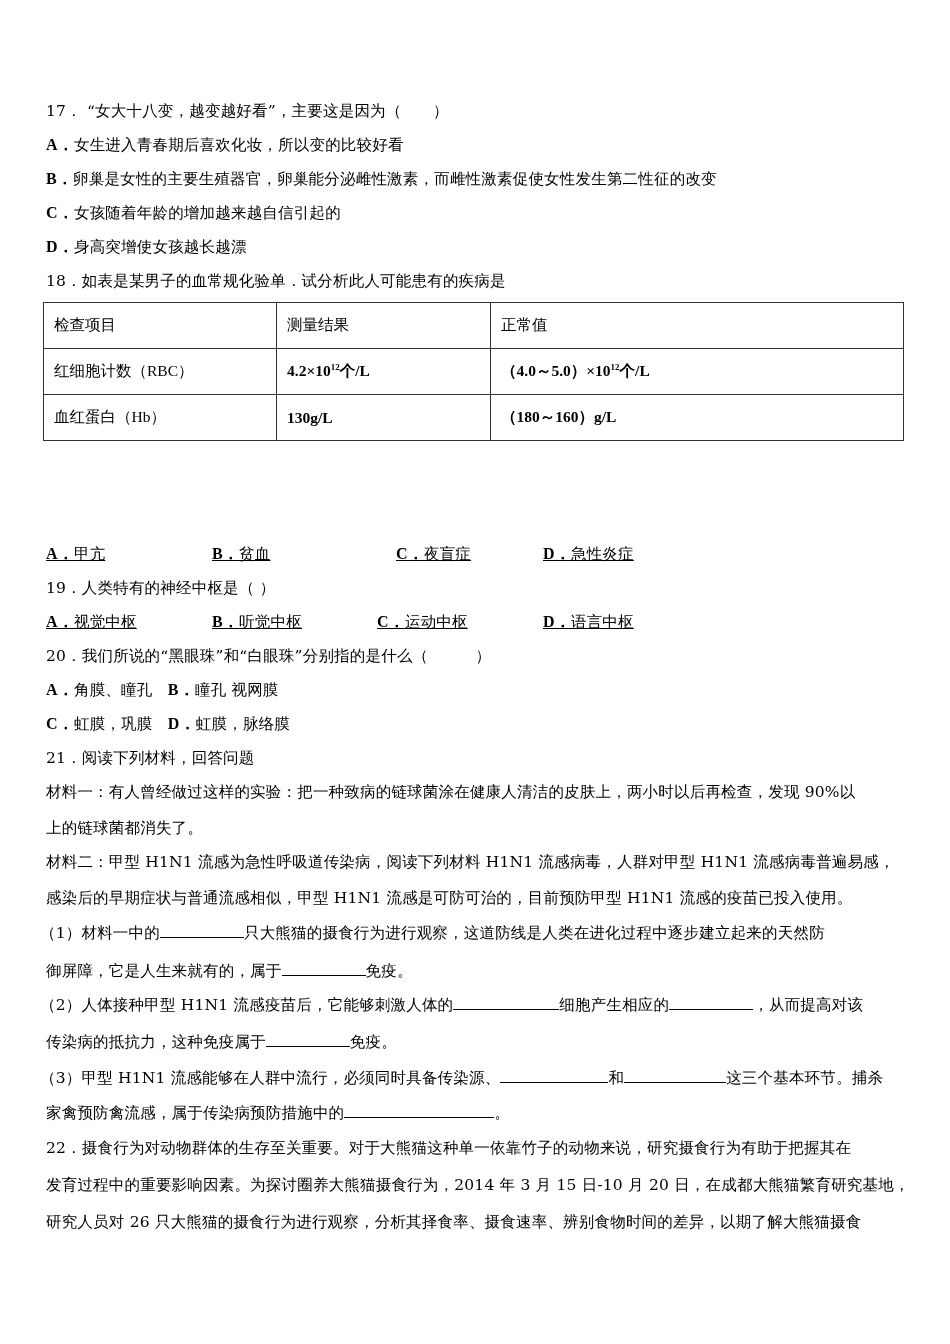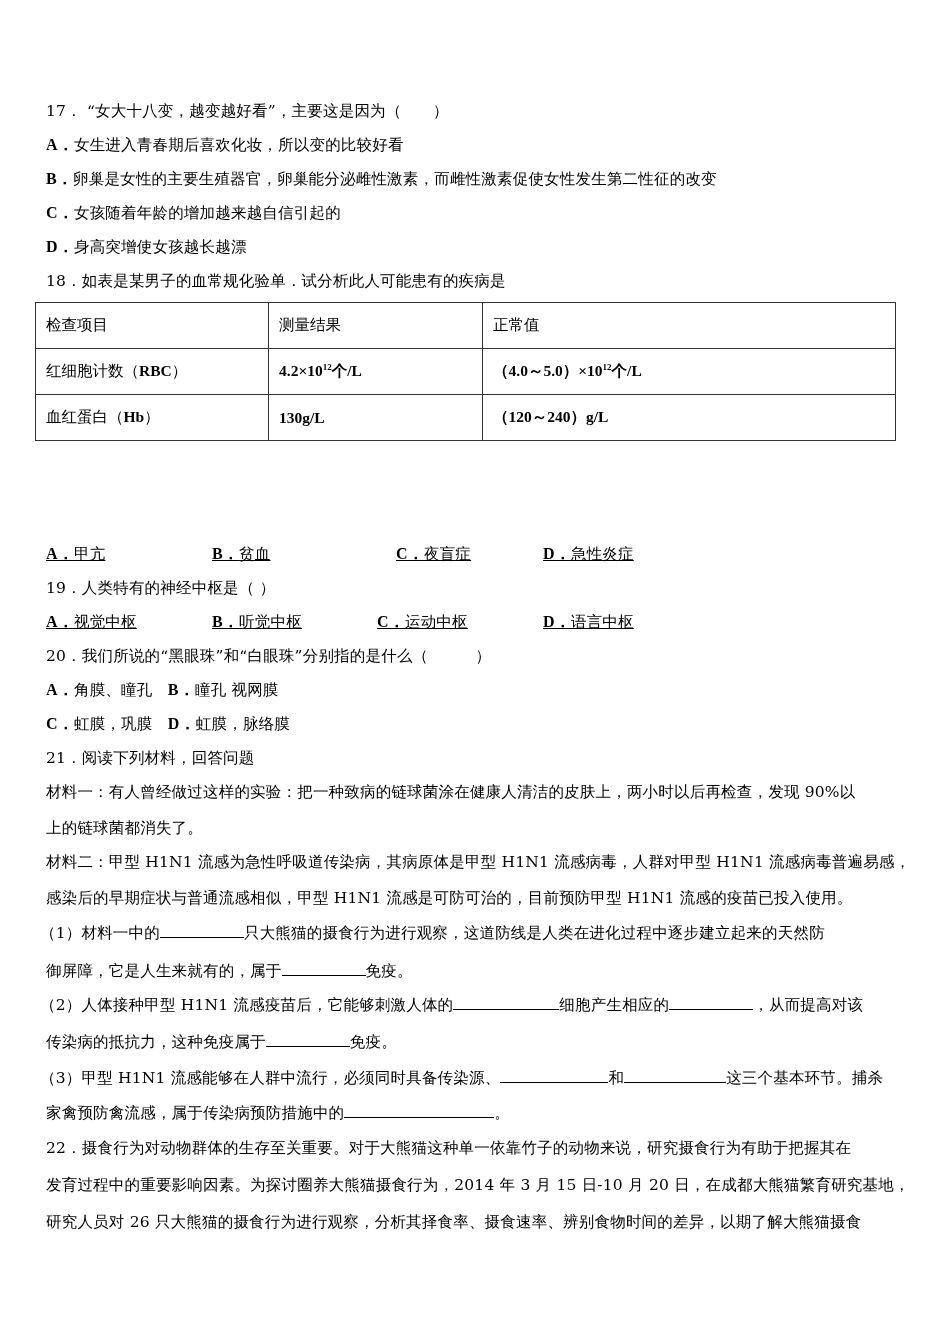--- a/index.html
+++ b/index.html
@@ -10,31 +10,31 @@
     }
     .line {
       position: absolute; left: 46px; font-size: 15.5px; line-height: 20px;
       white-space: nowrap; letter-spacing: 0.2px;
     }
     .opt-label { font-weight: bold; font-family: "Liberation Serif", serif; font-size: 16px; }
     .blank {
       display: inline-block; border-bottom: 1px solid #000; height: 15px; vertical-align: baseline;
     }
     table.lab {
-      position: absolute; left: 35px; top: 302px; width: 861px;
+      position: absolute; left: 43px; top: 302px; width: 861px;
       border-collapse: collapse; font-size: 15.5px;
     }
     table.lab td {
       border: 1.5px solid #333; height: 45px; padding: 0 0 0 10px; vertical-align: middle;
       white-space: nowrap;
     }
     table.lab td.c1 { width: 222px; }
     table.lab td.c2 { width: 203px; font-family: "Liberation Serif", serif; font-weight: bold; margin-top: 40px; }
     table.lab td.c3 { font-family: "Liberation Serif", serif; font-weight: bold; }
-    table.lab td.c1 .en { font-family: "Liberation Serif", serif; font-weight: bold; }
+    table.lab td.c1 .en { font-family: "Liberation Serif", serif; font-weight: normal; }
     .hdr td { font-weight: normal !important; }
     sup { font-size: 9px; vertical-align: 6px; line-height: 0; }
     .opts4 span.o { position: absolute; text-decoration: underline; }
   </style>
 </head>
 <body>
 
 <div class="line" style="top:101px">17．  “女大十八变，越变越好看”，主要这是因为（　　）</div>
 <div class="line" style="top:135px"><span class="opt-label">A．</span><span>女生进入青春期后喜欢化妆，所以变的比较好看</span></div>
 <div class="line" style="top:169px"><span class="opt-label">B．</span><span>卵巢是女性的主要生殖器官，卵巢能分泌雌性激素，而雌性激素促使女性发生第二性征的改变</span></div>
@@ -51,21 +51,21 @@
     <td class="c3" style="font-family:'DejaVu Serif',serif;font-weight:normal">正常值</td>
   </tr>
   <tr>
     <td class="c1"><span>红细胞计数（</span><span class="en">RBC</span><span>）</span></td>
     <td class="c2"><span>4.2×10</span><sup>12</sup><span>个/L</span></td>
     <td class="c3"><span>（4.0～5.0）×10</span><sup>12</sup><span>个/L</span></td>
   </tr>
   <tr>
     <td class="c1"><span>血红蛋白（</span><span class="en">Hb</span><span>）</span></td>
     <td class="c2"><span>130g/L</span><sup></sup><span></span></td>
-    <td class="c3"><span>（120～240）g/L</span><sup></sup><span></span></td>
+    <td class="c3"><span>（180～160）g/L</span><sup></sup><span></span></td>
   </tr>
 </tbody>
   </table>
 
 <div class="line opts4" style="top:544px;width:860px;height:20px">
   <span class="o" style="left:0"><span class="opt-label">A．</span><span>甲亢</span></span>
   <span class="o" style="left:166px"><span class="opt-label">B．</span><span>贫血</span></span>
   <span class="o" style="left:350px"><span class="opt-label">C．</span><span>夜盲症</span></span>
   <span class="o" style="left:497px"><span class="opt-label">D．</span><span>急性炎症</span></span>
 </div>
@@ -84,21 +84,21 @@
   <span><span class="opt-label">B．</span><span>瞳孔 视网膜</span></span>
 </div>
 <div class="line" style="top:714px">
   <span><span class="opt-label">C．</span><span>虹膜，巩膜</span></span>&nbsp;&nbsp;
   <span><span class="opt-label">D．</span><span>虹膜，脉络膜</span></span>
 </div>
 
 <div class="line" style="top:748px">21．阅读下列材料，回答问题</div>
 <div class="line" style="top:782px">材料一：有人曾经做过这样的实验：把一种致病的链球菌涂在健康人清洁的皮肤上，两小时以后再检查，发现 90%以</div>
 <div class="line" style="top:818px">上的链球菌都消失了。</div>
-<div class="line" style="top:852px">材料二：甲型 H1N1 流感为急性呼吸道传染病，其病原体是甲型 H1N1 流感病毒，人群对甲型 H1N1 流感病毒普遍易感，</div>
+<div class="line" style="top:852px">材料二：甲型 H1N1 流感为急性呼吸道传染病，阅读下列材料 H1N1 流感病毒，人群对甲型 H1N1 流感病毒普遍易感，</div>
 <div class="line" style="top:888px">感染后的早期症状与普通流感相似，甲型 H1N1 流感是可防可治的，目前预防甲型 H1N1 流感的疫苗已投入使用。</div>
 
 <div class="line" style="top:922px;left:40px">
   <span>（1）材料一中的</span><span class="blank" style="width:84px"></span><span>只大熊猫的摄食行为进行观察，这道防线是人类在进化过程中逐步建立起来的天然防</span>
 </div>
 <div class="line" style="top:960px">
   <span>御屏障，它是人生来就有的，属于</span><span class="blank" style="width:84px"></span><span>免疫。</span>
 </div>
 <div class="line" style="top:994px;left:40px">
   <span>（2）人体接种甲型 H1N1 流感疫苗后，它能够刺激人体的</span><span class="blank" style="width:106px"></span><span>细胞产生相应的</span><span class="blank" style="width:84px"></span><span>，从而提高对该</span>

